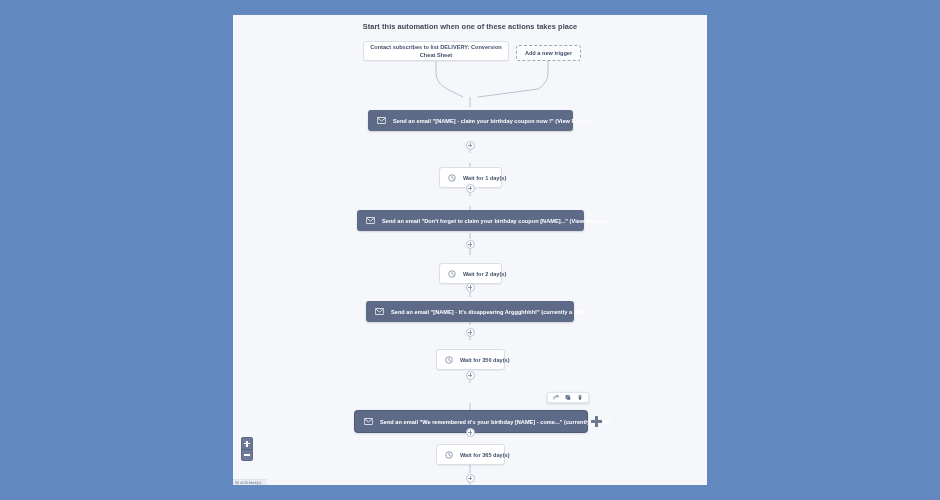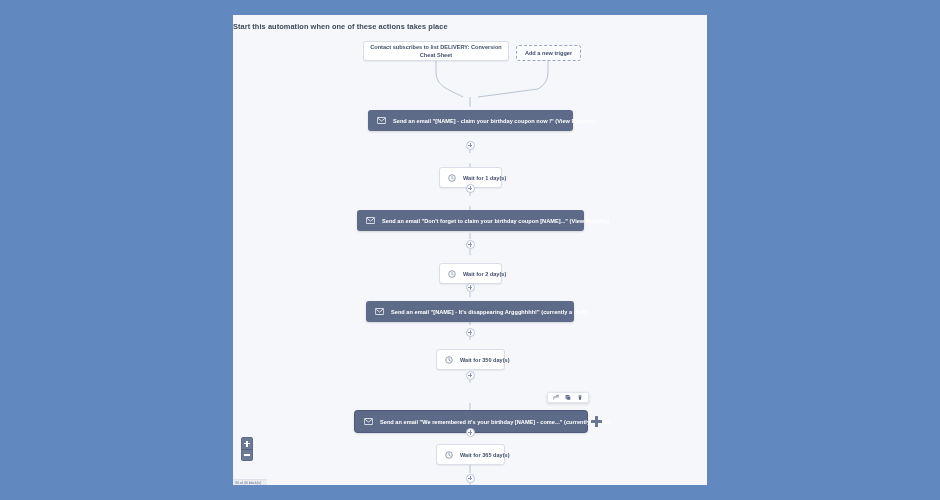--- a/index.html
+++ b/index.html
@@ -29,21 +29,21 @@
     background: #f6f7fa;
     overflow: hidden;
   }
 
   
   .flow-heading {
     position: absolute;
     left: 0;
     top: 7px;
     width: 474px;
-    text-align: left;
+    text-align: center;
     font-size: 7.4px;
     font-weight: bold;
     color: #3c4858;
     letter-spacing: .01em;
   }
 
   
   #wires {
     position: absolute;
     left: 0; top: 0;

